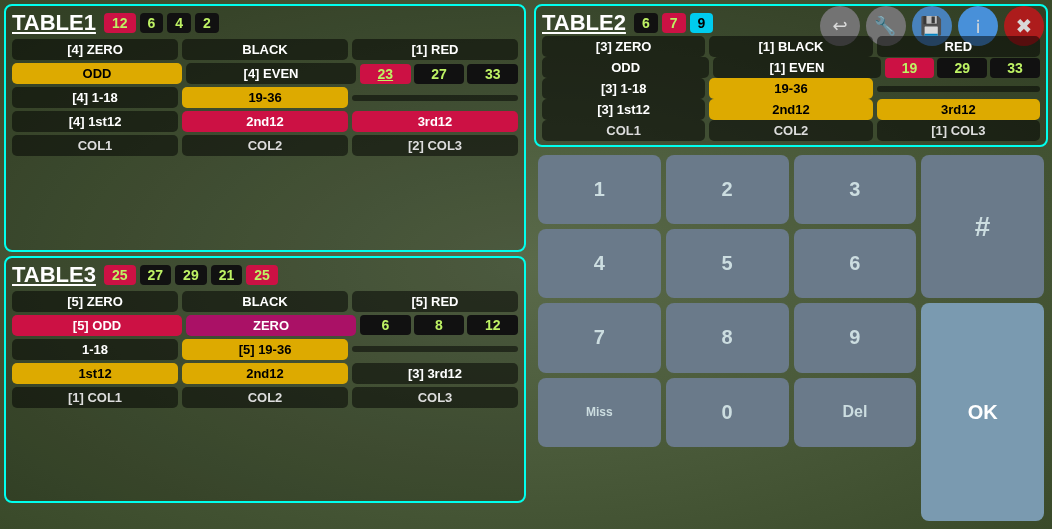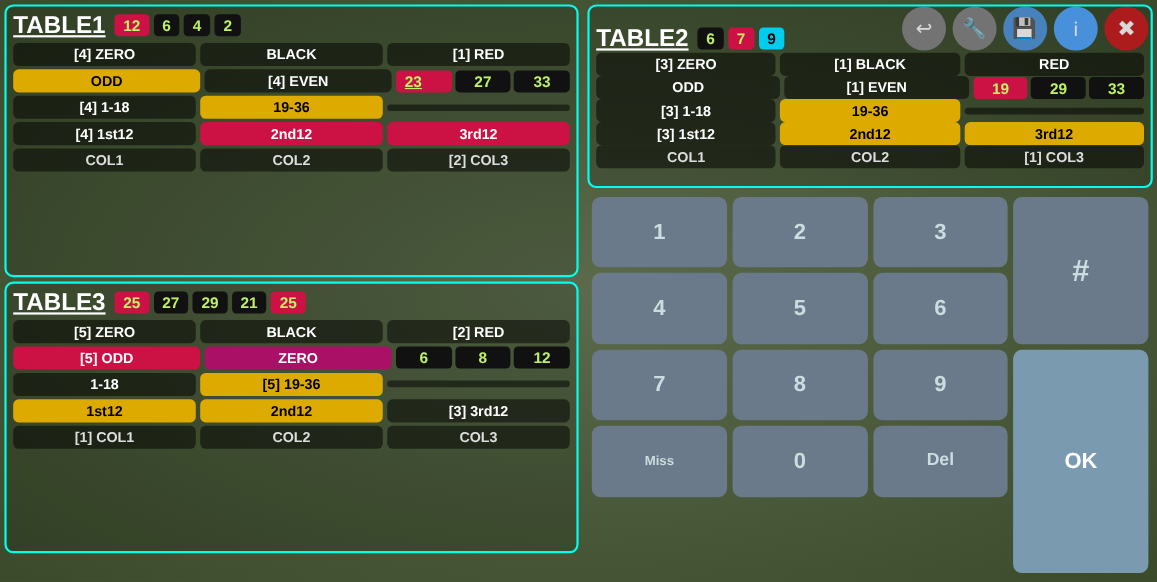--- a/index.html
+++ b/index.html
@@ -135,21 +135,21 @@
       height: 529px;
       display: flex;
       flex-direction: column;
       padding: 4px;
       gap: 4px;
     }
 
     .table2-panel {
       border: 2px solid #00ffee;
       border-radius: 8px;
-      padding: 16px 6px;
+      padding: 4px 6px;
       background: rgba(0,0,0,0.15);
       flex: 0 0 auto;
     }
 
     .keypad-panel {
       flex: 1;
       display: grid;
       grid-template-columns: 1fr 1fr 1fr 1fr;
       grid-template-rows: repeat(4, 1fr) 1fr;
       gap: 5px;
@@ -225,21 +225,21 @@
     </div>
     <div class="table-row">
       <span class="cell cell-dark">[4] ZERO</span>
       <span class="cell cell-dark">BLACK</span>
       <span class="cell cell-dark">[1] RED</span>
     </div>
     <div class="table-row">
       <span class="cell cell-yellow">ODD</span>
       <span class="cell cell-dark">[4] EVEN</span>
       <span style="display:flex;gap:3px;flex:1;">
-        <span class="num-badge badge-red" style="flex:1;text-decoration:underline;">23</span>
+        <span class="num-badge badge-red" style="flex:1;text-align:center;text-decoration:underline;">23</span>
         <span class="num-badge badge-black" style="flex:1;text-align:center;">27</span>
         <span class="num-badge badge-black" style="flex:1;text-align:center;">33</span>
       </span>
     </div>
     <div class="table-row">
       <span class="cell cell-dark">[4] 1-18</span>
       <span class="cell cell-yellow">19-36</span>
       <span class="cell cell-dark"></span>
     </div>
     <div class="table-row">
@@ -259,21 +259,21 @@
       <span class="table-title">TABLE3</span>
       <span class="num-badge badge-red">25</span>
       <span class="num-badge badge-black">27</span>
       <span class="num-badge badge-black">29</span>
       <span class="num-badge badge-black">21</span>
       <span class="num-badge badge-red">25</span>
     </div>
     <div class="table-row">
       <span class="cell cell-dark">[5] ZERO</span>
       <span class="cell cell-dark">BLACK</span>
-      <span class="cell cell-dark">[2] RED</span>
+      <span class="cell cell-dark">[5] RED</span>
     </div>
     <div class="table-row">
       <span class="cell cell-red">[5] ODD</span>
       <span class="cell cell-magenta">ZERO</span>
       <span style="display:flex;gap:3px;flex:1;">
         <span class="num-badge badge-black" style="flex:1;text-align:center;">6</span>
         <span class="num-badge badge-black" style="flex:1;text-align:center;">8</span>
         <span class="num-badge badge-black" style="flex:1;text-align:center;">12</span>
       </span>
     </div>

